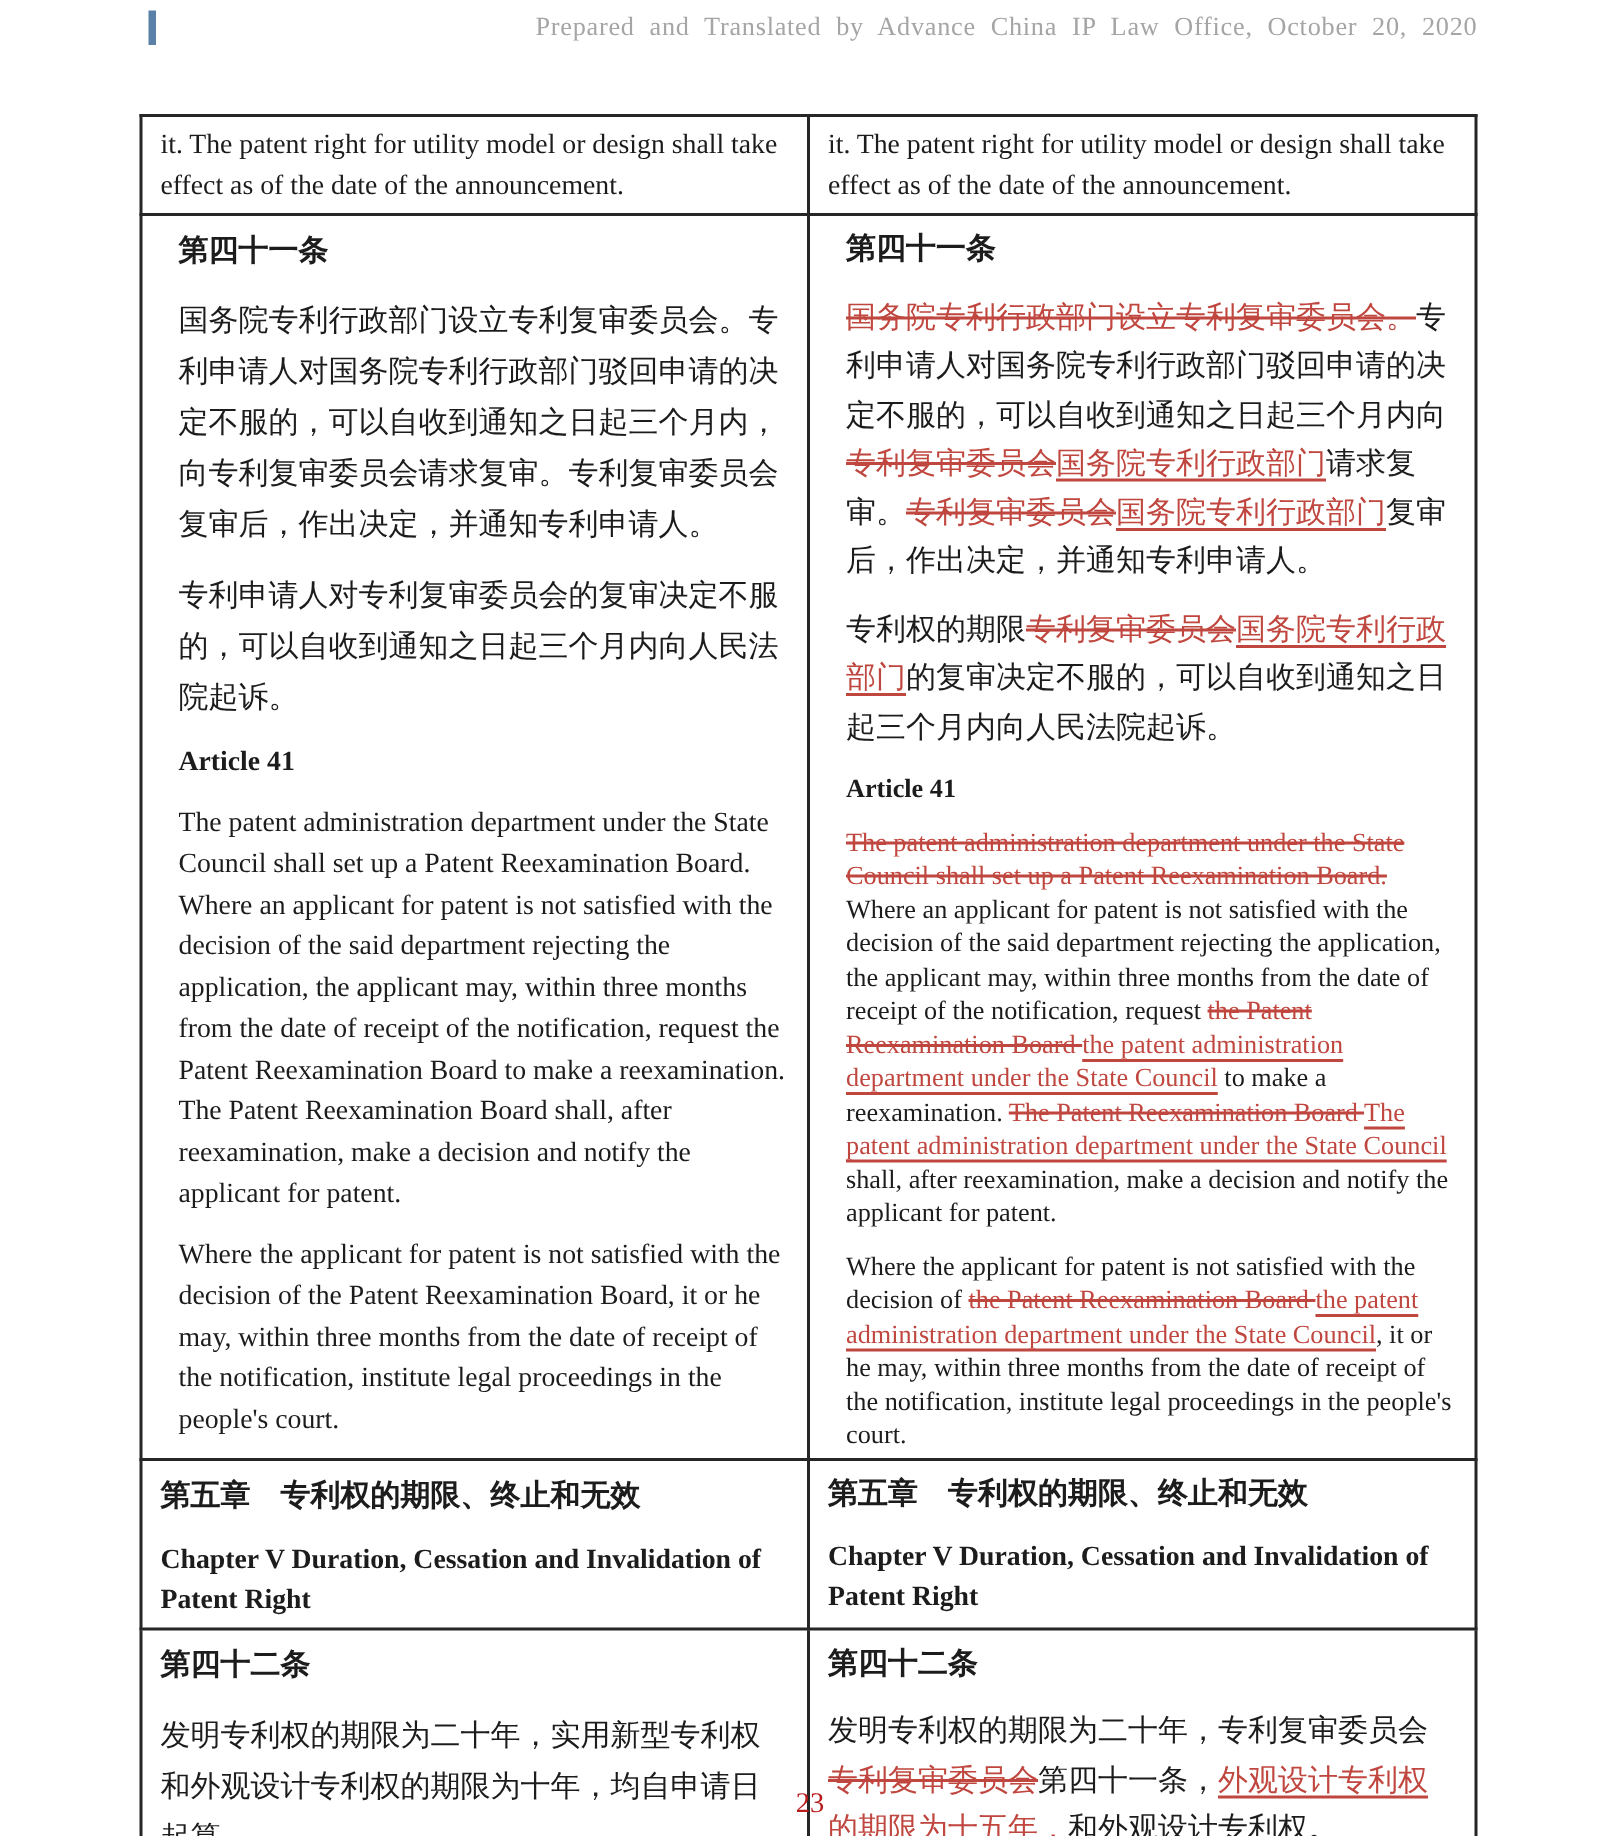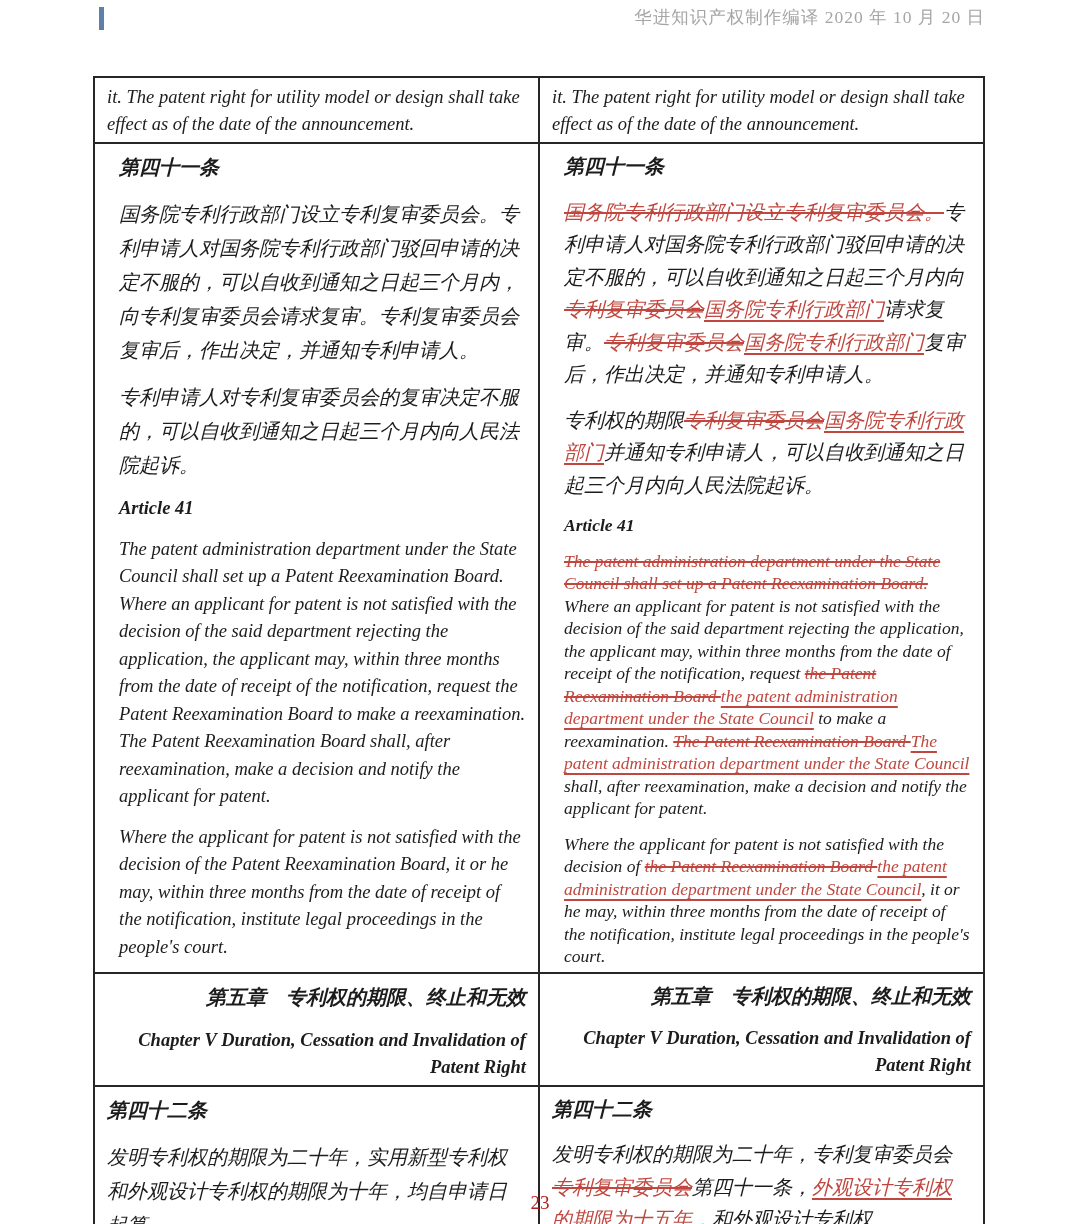--- a/index.html
+++ b/index.html
@@ -50,24 +50,24 @@
     border: 2px solid #262626;
     vertical-align: top;
     padding: 6px 12px 4px 12px;
     overflow: hidden;
   }
   tr.r1 td { height: 45px; }
   tr.r2 td { height: 768px; padding-left: 24px; }
   tr.r3 td { height: 93px; }
   tr.r4 td { height: 158px; }
 
-  .para { margin: 0 0 13px 0; font-style: italic; }
+  .para { margin: 0 0 13px 0; }
   .para:last-child { margin-bottom: 0; }
   .para.bold { font-weight: bold; }
-  .para.center { text-align: right; }
+  .para.center { text-align: left; }
 
   
   td.cell-old .cjk  { font-size: 20px;   line-height: 34px; }
   td.cell-old .eng  { font-size: 18.5px; line-height: 27.5px; }
   
   td.cell-new .cjk  { font-size: 20px;   line-height: 32.5px; }
   td.cell-new .eng  { font-size: 17.5px; line-height: 22.5px; }
   
   td .eng.hdr { font-size: 18.5px; line-height: 27px; }
 
@@ -91,21 +91,21 @@
     font-size: 19px;
     color: #b91c1c;
   }
 </style>
 </head>
 <body style="--rev-red: #c0473f;">
 
 <div class="change-bar"></div>
 
 <div class="page-header">
-  <div class="hdr-line2">华进知识产权制作编译 2020 年 10 月 20 日</div>
+  <div class="hdr-line1">Prepared and Translated by Advance China IP Law Office, October 20, 2020</div>
 </div>
 
 <table class="law-table">
   <tbody>
     <tr class="r1">
       <td class="cell-old">
           <div class="para eng hdr"><span class="seg-normal">it. The patent right for utility model or design shall take effect as of the date of the announcement.</span></div>
         </td>
       <td class="cell-new">
           <div class="para eng hdr"><span class="seg-normal">it. The patent right for utility model or design shall take effect as of the date of the announcement.</span></div>
@@ -116,21 +116,21 @@
           <div class="para cjk bold"><span class="seg-normal">第四十一条</span></div>
           <div class="para cjk"><span class="seg-normal">国务院专利行政部门设立专利复审委员会。专利申请人对国务院专利行政部门驳回申请的决定不服的，可以自收到通知之日起三个月内，向专利复审委员会请求复审。专利复审委员会复审后，作出决定，并通知专利申请人。</span></div>
           <div class="para cjk"><span class="seg-normal">专利申请人对专利复审委员会的复审决定不服的，可以自收到通知之日起三个月内向人民法院起诉。</span></div>
           <div class="para eng bold"><span class="seg-normal">Article 41</span></div>
           <div class="para eng"><span class="seg-normal">The patent administration department under the State Council shall set up a Patent Reexamination Board. Where an applicant for patent is not satisfied with the decision of the said department rejecting the application, the applicant may, within three months from the date of receipt of the notification, request the Patent Reexamination Board to make a reexamination. The Patent Reexamination Board shall, after reexamination, make a decision and notify the applicant for patent.</span></div>
           <div class="para eng"><span class="seg-normal">Where the applicant for patent is not satisfied with the decision of the Patent Reexamination Board, it or he may, within three months from the date of receipt of the notification, institute legal proceedings in the people's court.</span></div>
         </td>
       <td class="cell-new">
           <div class="para cjk bold"><span class="seg-normal">第四十一条</span></div>
           <div class="para cjk"><span class="seg-del">国务院专利行政部门设立专利复审委员会。</span><span class="seg-normal">专利申请人对国务院专利行政部门驳回申请的决定不服的，可以自收到通知之日起三个月内向</span><span class="seg-del">专利复审委员会</span><span class="seg-ins">国务院专利行政部门</span><span class="seg-normal">请求复审。</span><span class="seg-del">专利复审委员会</span><span class="seg-ins">国务院专利行政部门</span><span class="seg-normal">复审后，作出决定，并通知专利申请人。</span></div>
-          <div class="para cjk"><span class="seg-normal">专利权的期限</span><span class="seg-del">专利复审委员会</span><span class="seg-ins">国务院专利行政部门</span><span class="seg-normal">并通知专利申请人，可以自收到通知之日起三个月内向人民法院起诉。</span></div>
+          <div class="para cjk"><span class="seg-normal">专利权的期限</span><span class="seg-del">专利复审委员会</span><span class="seg-ins">国务院专利行政部门</span><span class="seg-normal">的复审决定不服的，可以自收到通知之日起三个月内向人民法院起诉。</span></div>
           <div class="para eng bold"><span class="seg-normal">Article 41</span></div>
           <div class="para eng"><span class="seg-del">The patent administration department under the State Council shall set up a Patent Reexamination Board. </span><span class="seg-normal">Where an applicant for patent is not satisfied with the decision of the said department rejecting the application, the applicant may, within three months from the date of receipt of the notification, request </span><span class="seg-del">the Patent Reexamination Board </span><span class="seg-ins">the patent administration department under the State Council</span><span class="seg-normal"> to make a reexamination. </span><span class="seg-del">The Patent Reexamination Board </span><span class="seg-ins">The patent administration department under the State Council</span><span class="seg-normal"> shall, after reexamination, make a decision and notify the applicant for patent.</span></div>
           <div class="para eng"><span class="seg-normal">Where the applicant for patent is not satisfied with the decision of </span><span class="seg-del">the Patent Reexamination Board </span><span class="seg-ins">the patent administration department under the State Council</span><span class="seg-normal">, it or he may, within three months from the date of receipt of the notification, institute legal proceedings in the people's court.</span></div>
         </td>
     </tr>
     <tr class="r3">
       <td class="cell-old">
           <div class="para cjk bold center"><span class="seg-normal">第五章　专利权的期限、终止和无效</span></div>
           <div class="para eng hdr bold center"><span class="seg-normal">Chapter V Duration, Cessation and Invalidation of Patent Right</span></div>
         </td>

